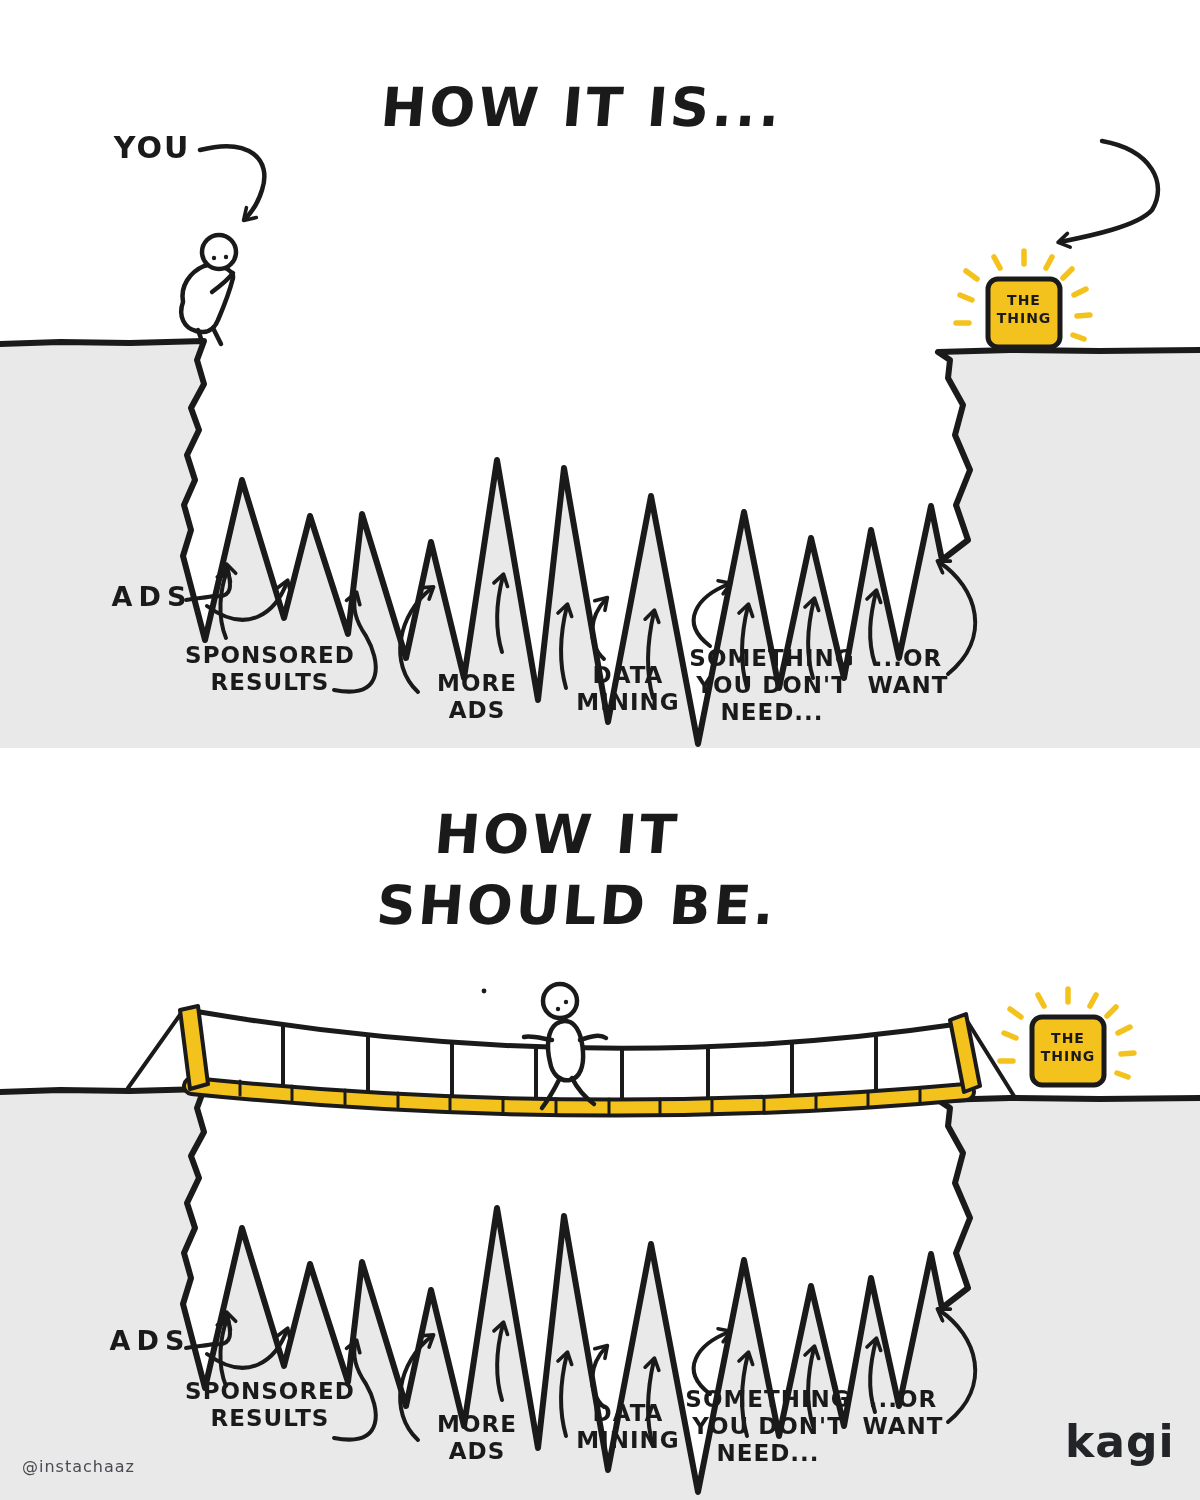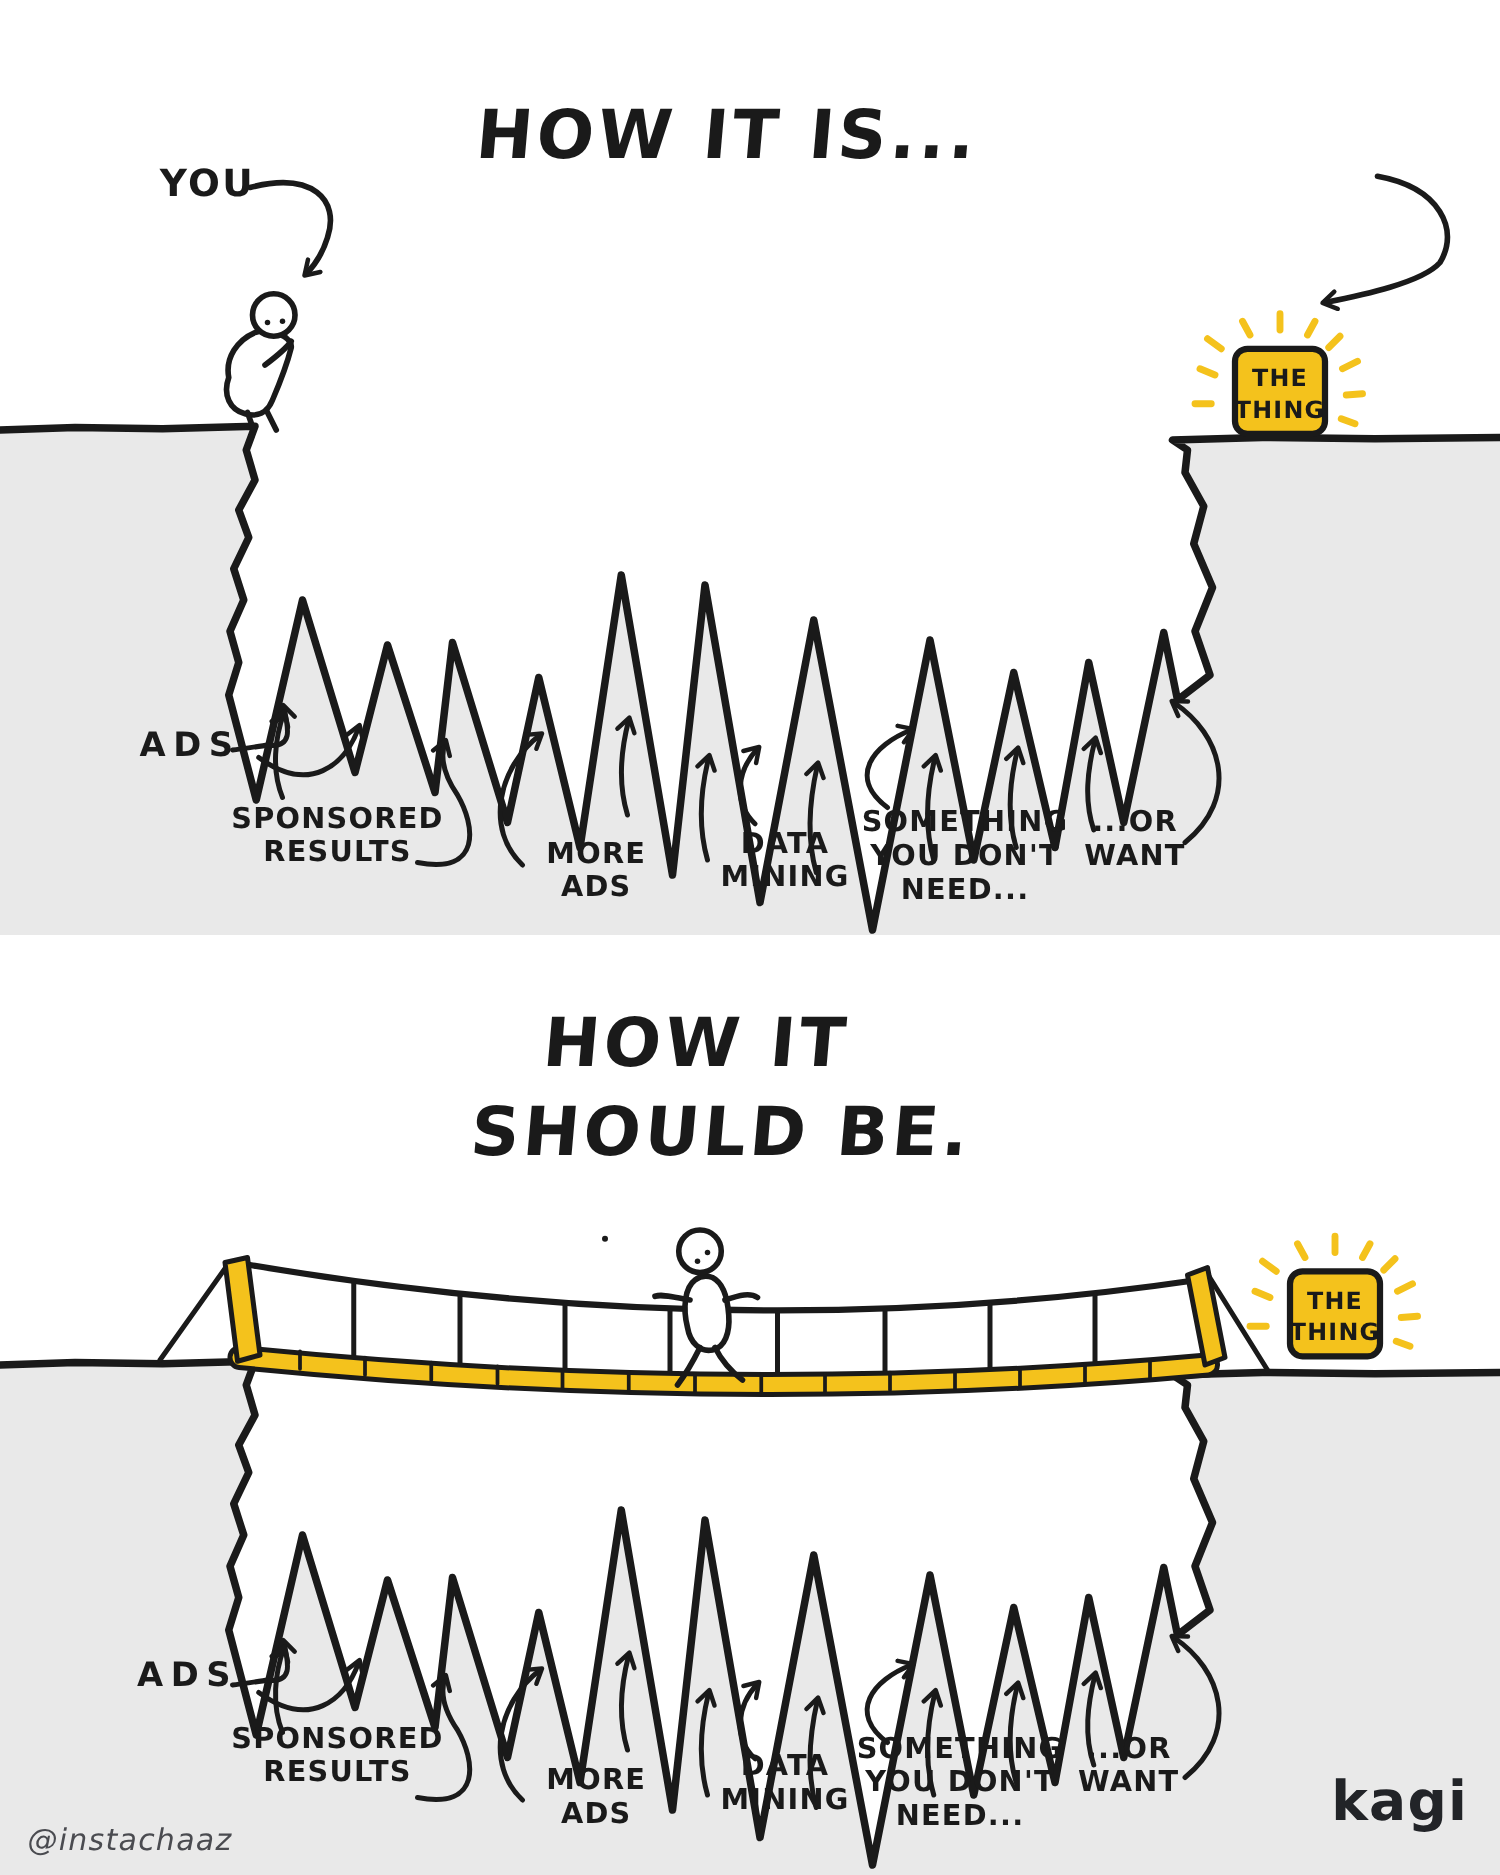--- a/index.html
+++ b/index.html
@@ -9,22 +9,22 @@
   .p1{top:0;height:748px;}
   .p2{top:748px;height:752px;}
   .scene{position:absolute;left:0;top:0;}
   .lbl{position:absolute;font-weight:700;color:#1a1a1a;white-space:pre-line;text-align:center;
        line-height:1.18;letter-spacing:1px;transform:translateX(-50%);}
   .title{font-size:54px;letter-spacing:3px;transform:translateX(-50%) skewX(-5deg);}
   .pit{font-size:23px;}
   .ads{font-size:27px;letter-spacing:6px;}
   .you{font-size:30px;letter-spacing:2px;}
   .search{font-size:20px;letter-spacing:.5px;}
-  .boxtxt{font-size:19px;letter-spacing:1px;line-height:1.3;}
-  .credit{font-size:24px;font-style:italic;font-weight:400;color:#4a4b50;transform:none;letter-spacing:1px;}
+  .boxtxt{font-size:14px;letter-spacing:1px;line-height:1.3;}
+  .credit{font-size:16px;font-weight:400;color:#4a4b50;transform:none;letter-spacing:1px;}
   .kagi{font-size:44px;font-weight:700;color:#222428;letter-spacing:1px;transform:none;}
   .ink{stroke:#1a1a1a;fill:none;stroke-linecap:round;stroke-linejoin:round;}
 </style>
 </head>
 <body>
 
 <div class="canvas">
 
   <section class="panel p1">
     <svg class="scene" width="1200" height="748" viewBox="0 0 1200 748">
@@ -78,21 +78,21 @@
           <path d="M66,2 L53,3"></path>
             <path d="M-64,-18 L-52,-13"></path>
             <path d="M-68,10 L-55,10"></path>
           <path d="M60,26 L49,22"></path>
         </g>
         <rect x="-36" y="-34" width="72" height="68" rx="10" fill="#F4C21C" stroke="#1a1a1a" stroke-width="5"></rect>
       </g>
     </svg>
 
     <div class="lbl title" style="left:582px;top:76px;">HOW IT IS...</div>
-    <div class="lbl you" style="left:166px;top:130px;">YOU</div>
+    <div class="lbl you" style="left:152px;top:130px;">YOU</div>
     <div class="lbl boxtxt" style="left:1024px;top:291px;">THE
 THING</div>
 
     <div class="lbl ads" style="left:152px;top:581px;">ADS</div>
     <div class="lbl pit" style="left:270px;top:642px;">SPONSORED
 RESULTS</div>
     <div class="lbl pit" style="left:477px;top:670px;">MORE
 ADS</div>
     <div class="lbl pit" style="left:628px;top:662px;">DATA
 MINING</div>

